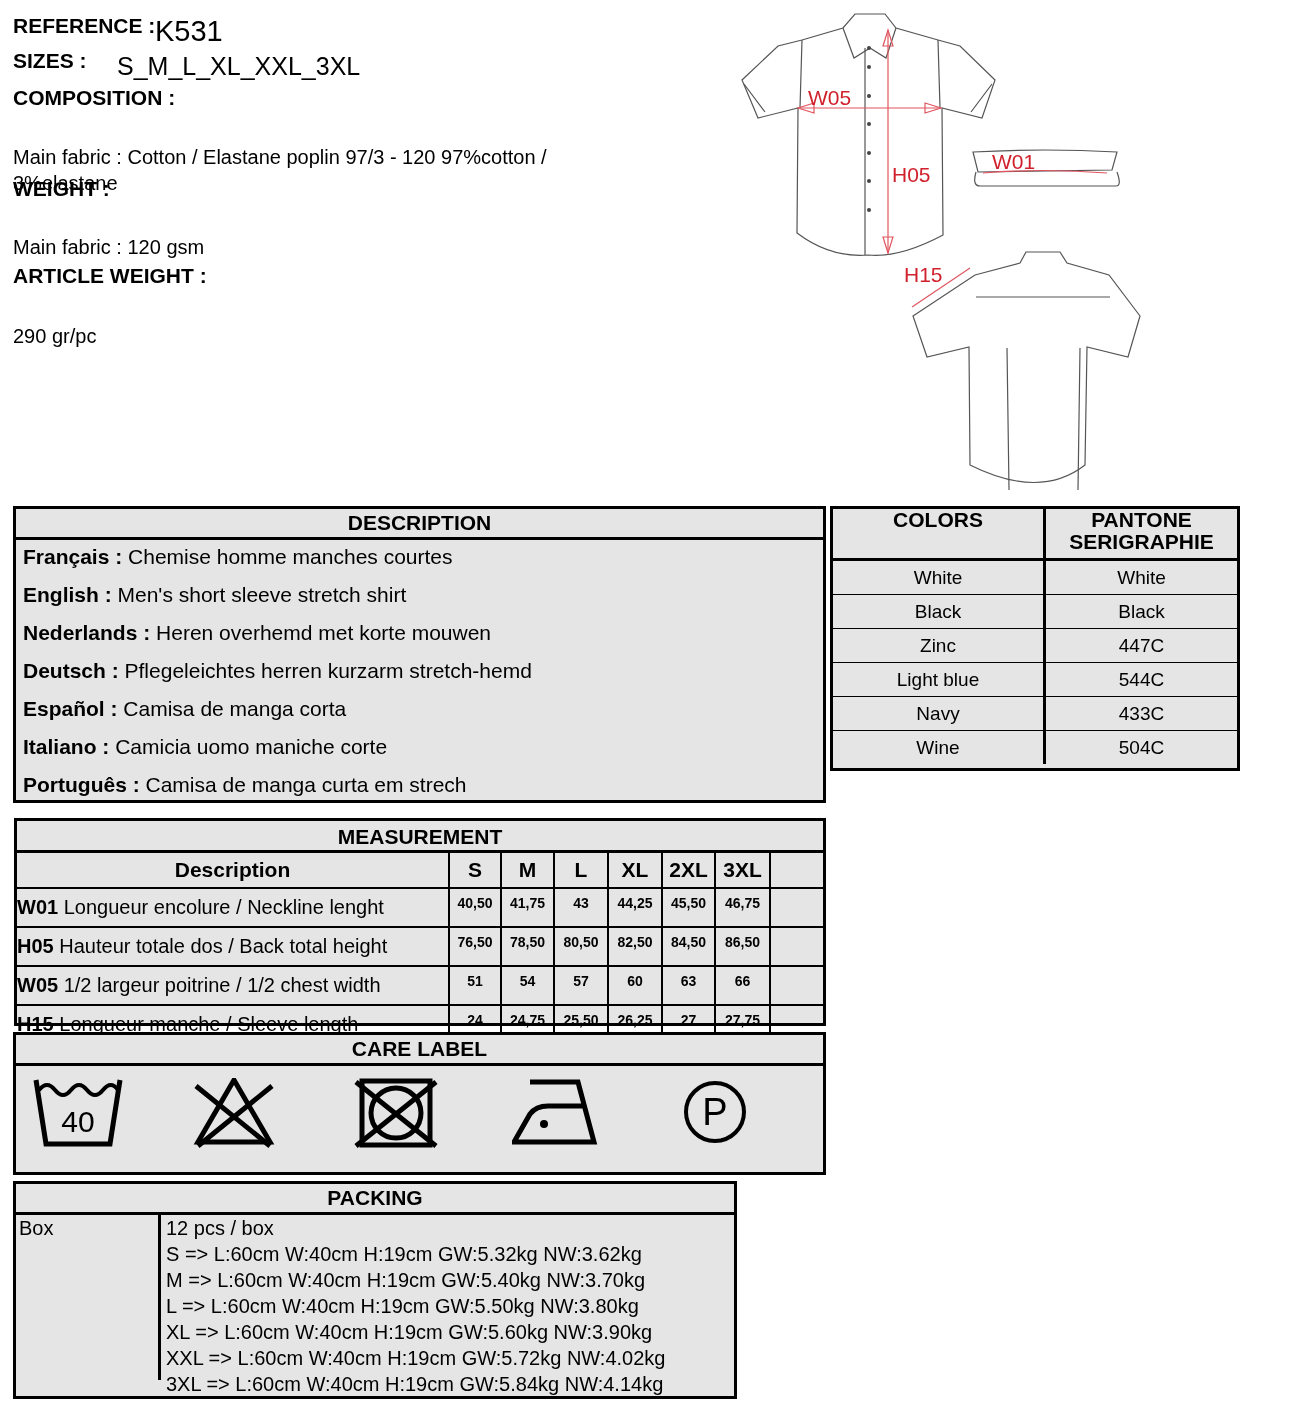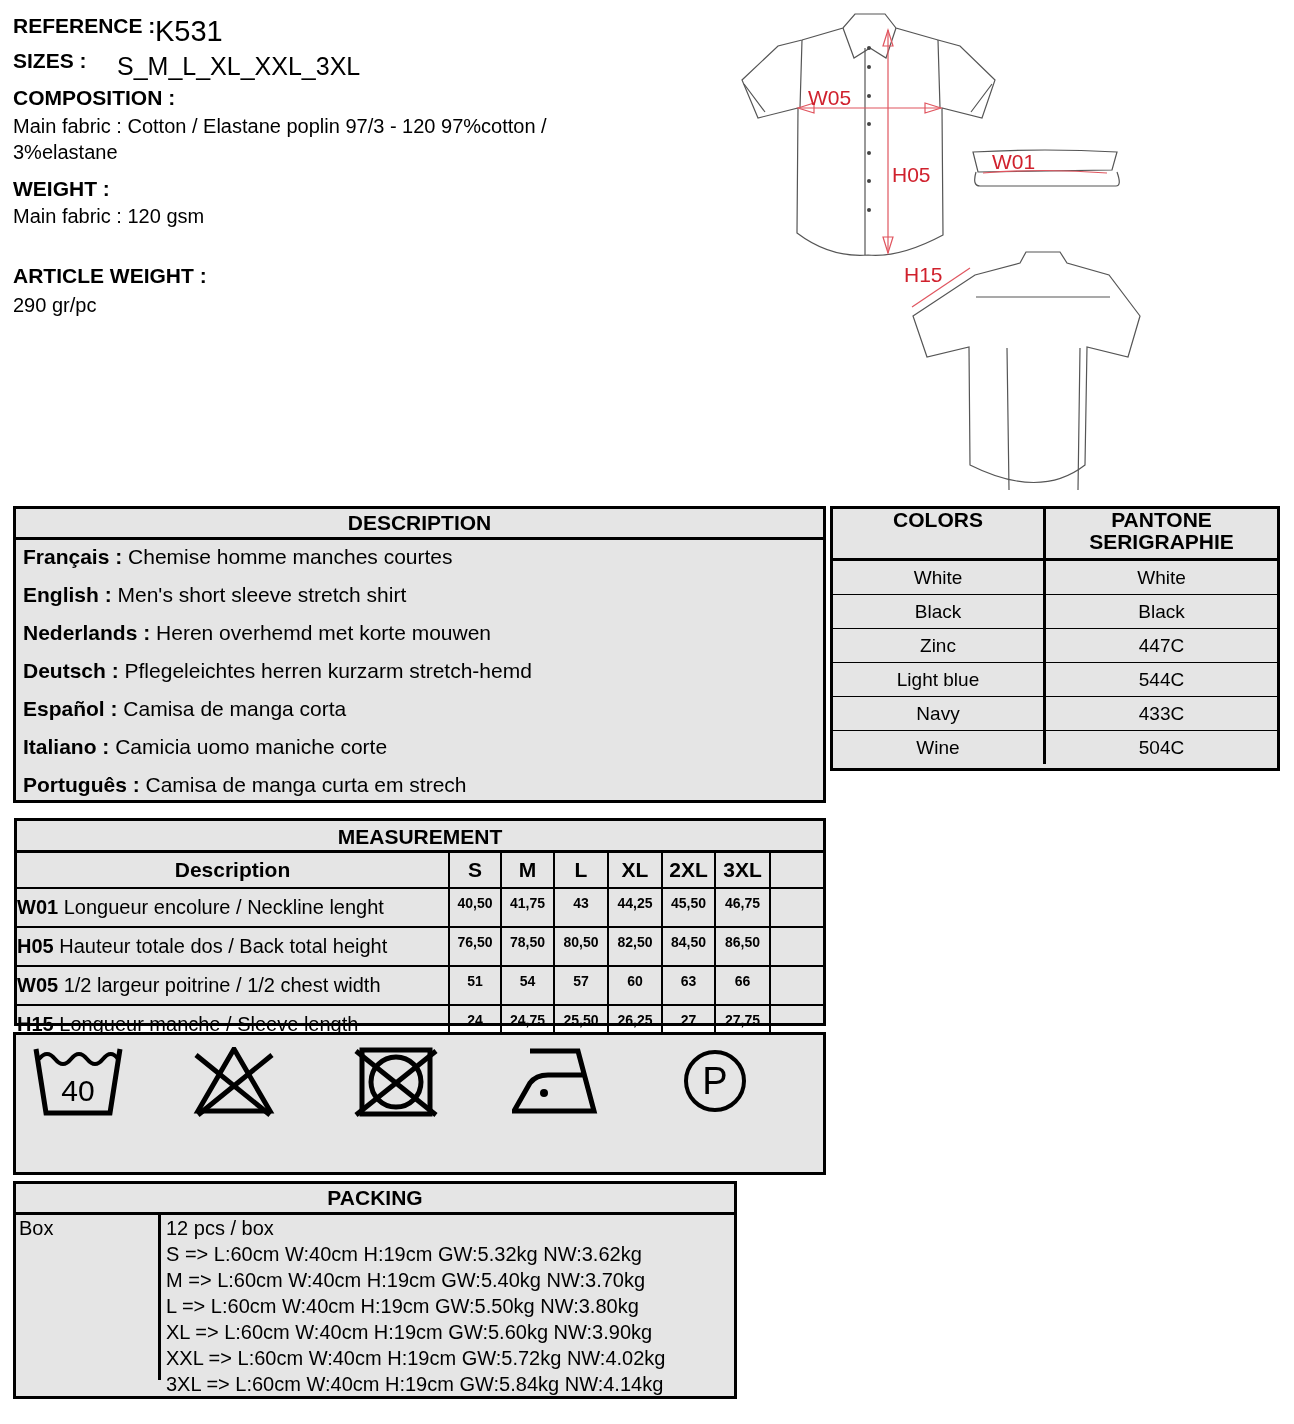--- a/index.html
+++ b/index.html
@@ -1,33 +1,33 @@
 <!DOCTYPE html>
 <html><head>
 <meta charset="utf-8">
 <style>
   html, body { margin:0; padding:0; background:#fff; }
   body { width:1294px; height:1424px; position:relative; overflow:hidden;
          font-family:"Liberation Sans", sans-serif; color:#000; }
   .abs { position:absolute; }
   .lbl { font-weight:bold; font-size:21px; }
-  .val { font-size:20px; }
+  .val { font-size:20px;margin-top:31px; }
   .big { font-size:25px; }
 
   
   .box { position:absolute; border:3px solid #000; box-sizing:border-box; background:#e5e5e5; }
   .box-title { font-weight:bold; font-size:21px; text-align:center; border-bottom:3px solid #000; height:28px; line-height:28px; }
 
   
   #desc { left:13px; top:506px; width:813px; height:297px; }
   #desc .row { font-size:21px; height:38px; line-height:33px; padding-left:7px; white-space:nowrap; }
   #desc .row b { font-weight:bold; }
 
   
-  #colors { left:830px; top:506px; width:450px; height:265px; }
+  #colors { left:830px; top:506px; width:410px; height:265px; }
   #colors table { width:100%; border-collapse:collapse; }
   #colors td { border:1px solid #000; text-align:center; font-size:19px; height:33px; padding:0; }
   #colors th { border:1px solid #000; border-bottom:3px solid #000; font-weight:bold; font-size:21px; line-height:22px; height:49px; padding:0; vertical-align:top; }
   #colors tr > *:first-child { border-left:none; width:210px; border-right:3px solid #000; }
   #colors tr > *:last-child { border-right:none; }
   #colors tr:first-child > * { border-top:none; }
   #colors tr:last-child > * { border-bottom:none; }
 
   
   #meas { left:14px; top:818px; width:812px; height:208px; }
@@ -223,20 +223,21 @@
       <td>26,25</td>
       <td>27</td>
       <td>27,75</td>
       <td></td>
     </tr>
   </tbody>
     </table>
 </div>
 
 <div class="box" id="care">
+  <div class="box-title">CARE LABEL</div>
   <div class="icons">
     <svg style="left:16px;" width="92" height="70" viewBox="0 0 92 70">
       <path d="M4 2 L14 66 L78 66 L88 2" fill="none" stroke="#000" stroke-width="5"></path>
       <path d="M7 12 Q15 2 23 12 Q31 22 39 12 Q47 2 55 12 Q63 22 71 12 Q79 2 86 12" fill="none" stroke="#000" stroke-width="4"></path>
       <text x="46" y="54" text-anchor="middle" font-size="30" font-family="Liberation Sans, sans-serif">40</text>
     </svg>
     <svg style="left:176px;" width="84" height="70" viewBox="0 0 84 70">
       <path d="M42 2 L6 64 L78 64 Z" fill="none" stroke="#000" stroke-width="5"></path>
       <path d="M4 8 L78 68 M80 8 L6 68" stroke="#000" stroke-width="5"></path>
     </svg>

